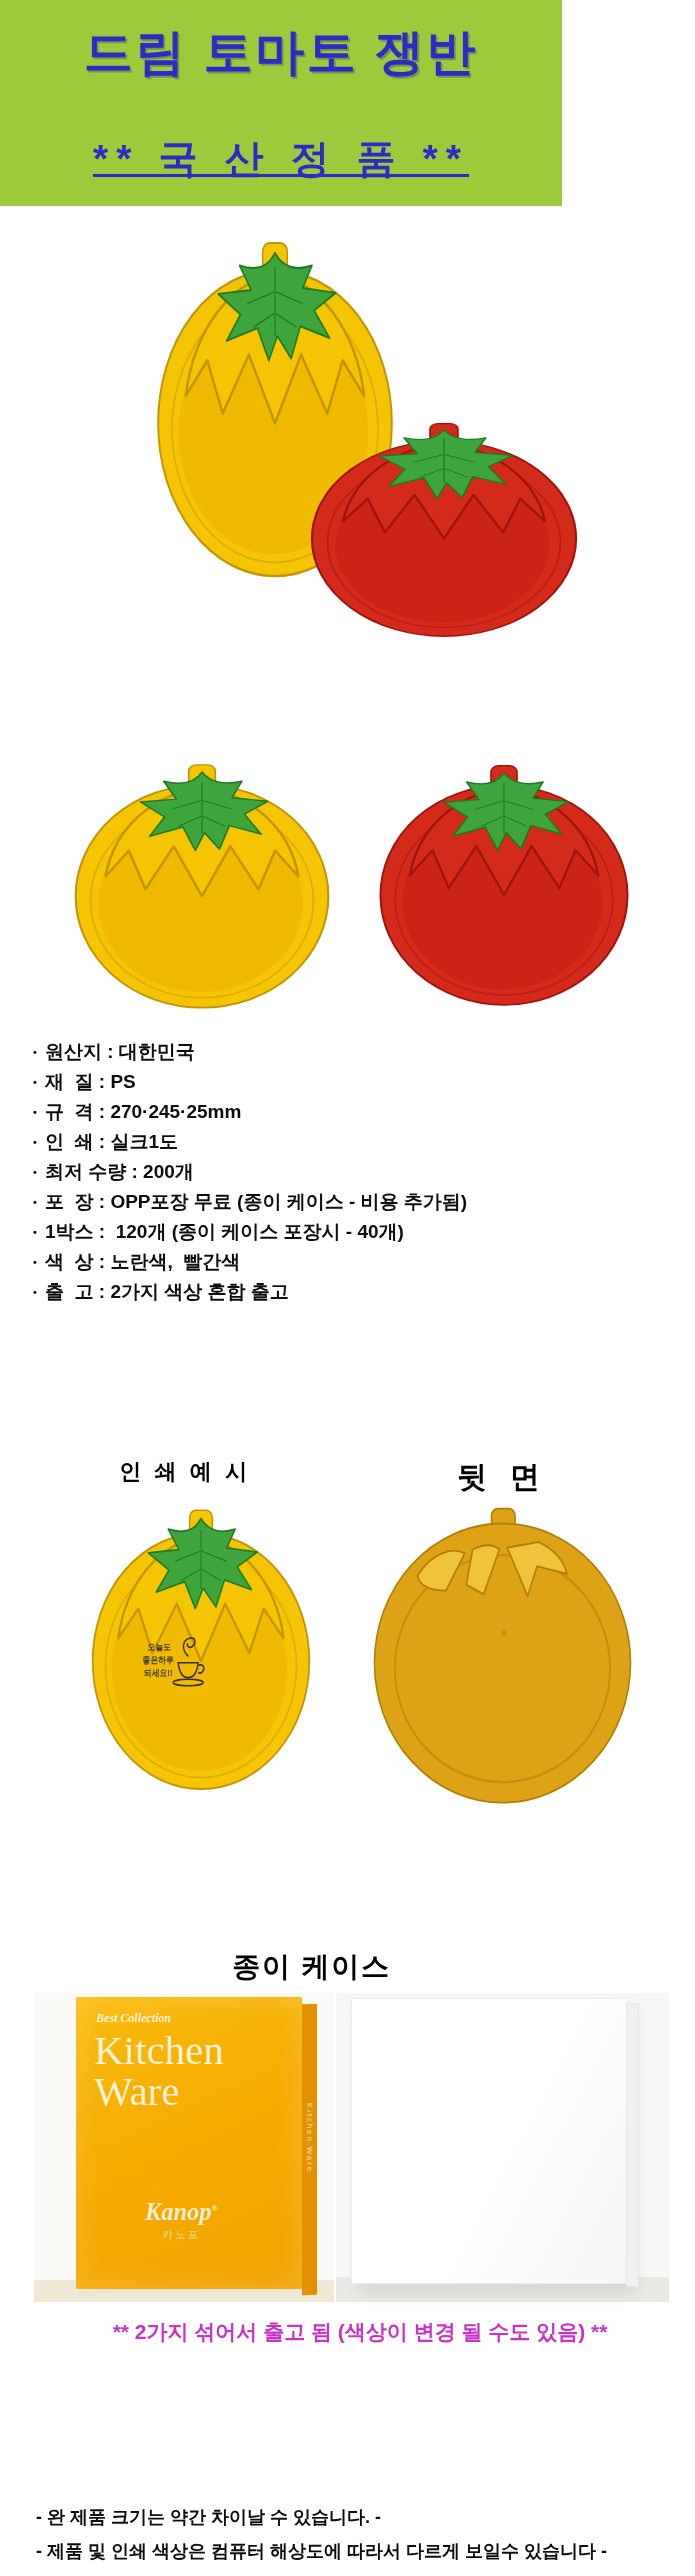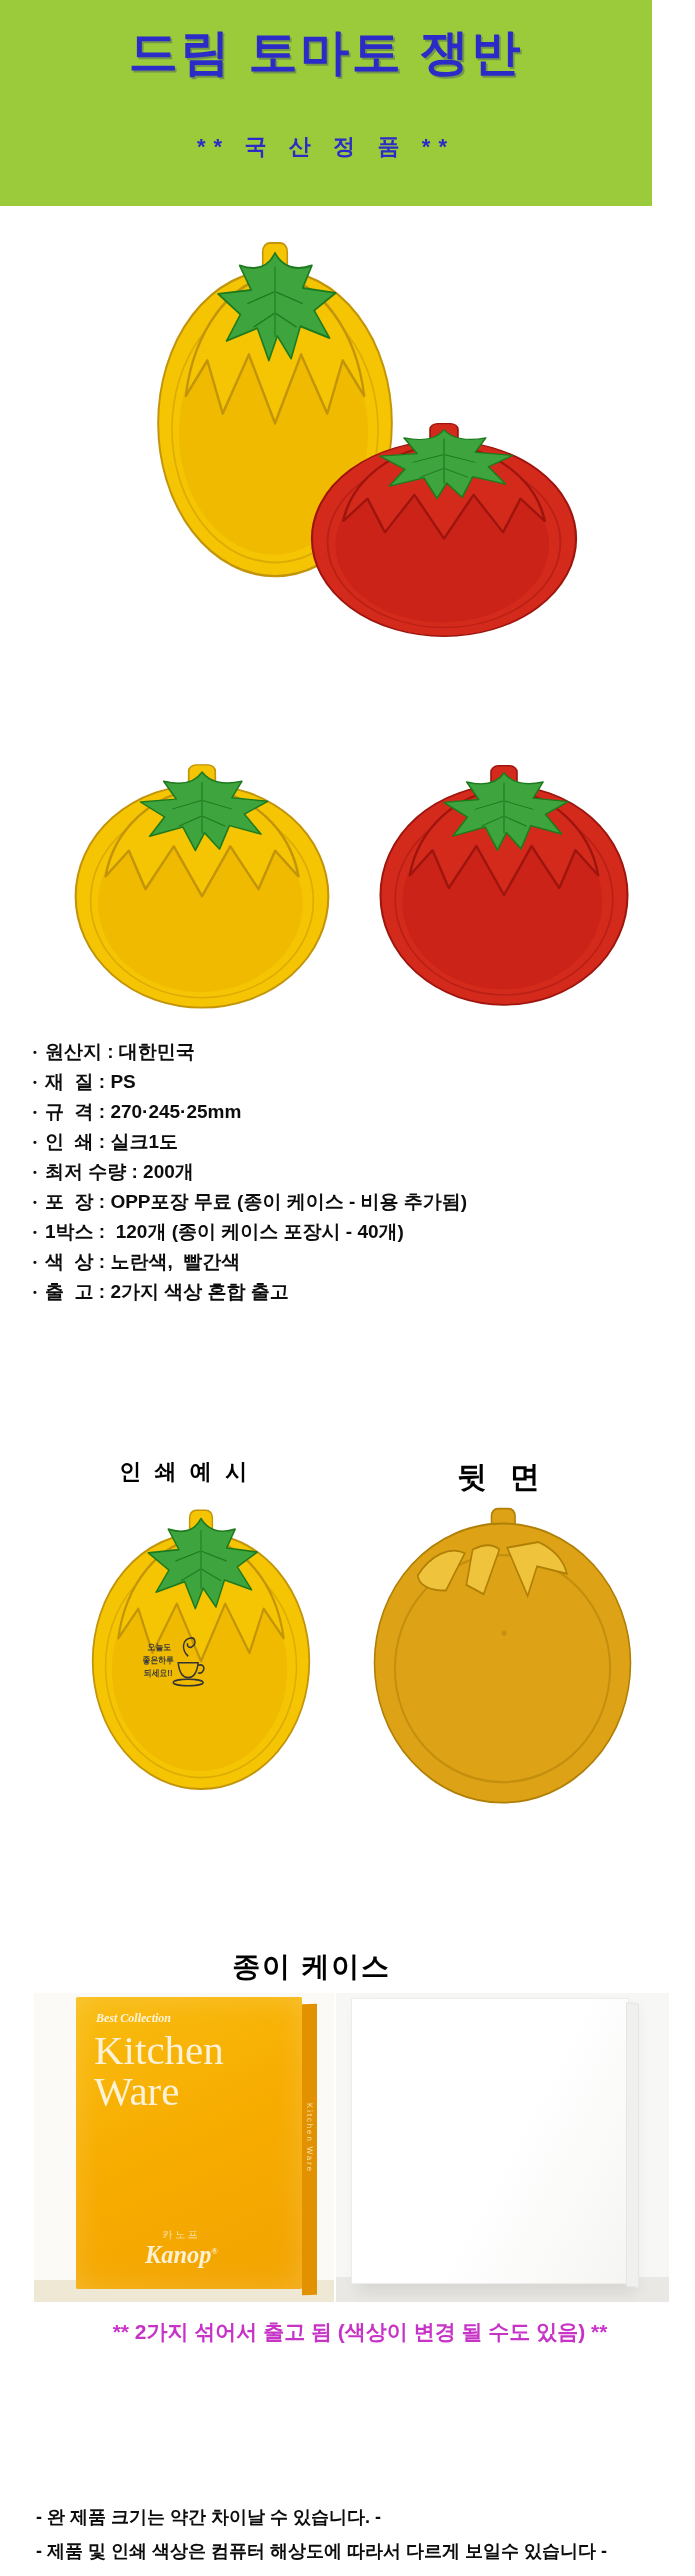--- a/index.html
+++ b/index.html
@@ -1,25 +1,25 @@
 <!DOCTYPE html>
 <html style="font-size:14.5px"><head>
 <meta charset="utf-8">
 <style>
   html,body{margin:0;padding:0;background:#fff;}
   .page{position:relative;width:696px;height:2576px;background:#ffffff;overflow:hidden;
         font-family:"Liberation Sans","DejaVu Sans",sans-serif;color:#111;}
 
   
-  .header{position:absolute;left:0;top:0;width:652px;height:206px;background:#9BCB3B;}
+  .header{position:absolute;left:0;top:0;width:562px;height:206px;background:#9BCB3B;}
   .hdr-title{position:absolute;left:0;right:0;top:20px;text-align:center;
              font-size:49px;font-weight:bold;color:#2B2BC8;letter-spacing:2.7px;
              text-shadow:1.8px 1.8px 0 rgba(25,25,110,0.30);}
   .hdr-sub{position:absolute;left:0;right:0;top:132px;text-align:center;
-           font-size:22px;font-weight:bold;color:#2B2BC8;letter-spacing:8.1px;}
+           font-size:39px;font-weight:bold;color:#2B2BC8;letter-spacing:8.1px;text-decoration:underline;}
 
   
   .tray,.btray{position:absolute;}
   .tray svg,.btray svg{width:100%;height:100%;display:block;}
   .tray.yellow{--c:#F5C402;--cd:#C2940A;--cf:#EFBA00;--leaf:#3EA53E;--leafd:#1E7A1E;}
   .tray.red{--c:#D42A1C;--cd:#9E150E;--cf:#CB2317;--leaf:#3EA53E;--leafd:#1E7A1E;}
   .btray{--b:#DDA216;--bd:#AF7F06;--bf:#F0C33C;}
 
   .t1y{left:152px;top:239px;width:246px;height:343px;}
   .t1r{left:305px;top:421px;width:278px;height:219px;}
@@ -56,21 +56,21 @@
   .kb-spine-text{position:absolute;left:2.7px;top:34%;writing-mode:vertical-rl;
                  font-size:8.1px;color:#F8E2A8;letter-spacing:1.8px;white-space:nowrap;}
   .kb-tag{position:absolute;left:20px;top:14.5px;font-family:"Liberation Serif","DejaVu Serif",serif;
           font-style:italic;font-weight:bold;font-size:12px;color:#FDF4DC;}
   .kb-t1{position:absolute;left:18px;top:33px;font-family:"Liberation Serif","DejaVu Serif",serif;
          font-size:41px;color:#FCF2D8;line-height:1;}
   .kb-t2{position:absolute;left:18px;top:74px;font-family:"Liberation Serif","DejaVu Serif",serif;
          font-size:41px;color:#FCF2D8;line-height:1;}
   .kb-brand{position:absolute;left:0;right:14.5px;top:201px;text-align:center;
             font-family:"Liberation Serif","DejaVu Serif",serif;font-style:italic;font-weight:bold;
-            font-size:24.4px;color:#FBF0D0;margin-top:43px;}
+            font-size:24.4px;color:#FBF0D0;}
   .kb-reg{font-size:9px;vertical-align:super;}
   .kb-sub{position:absolute;left:0;right:14.5px;top:231px;text-align:center;
           font-size:10px;color:#F9E7B8;letter-spacing:2.7px;}
 
   .white-photo{left:336px;top:1993px;width:333px;height:309px;background:#F7F7F5;}
   .white-photo .floor{position:absolute;left:0;bottom:0;width:100%;height:25px;background:#E9E8E4;}
   .white-box{position:absolute;left:14.5px;top:5.4px;width:276px;height:284px;
              background:linear-gradient(118deg,#FFFFFF 55%,#F5F5F3 100%);
              border:0.9px solid #ECECEA;box-shadow:7.2px 9px 14.5px rgba(0,0,0,0.08);}
   .wb-edge{position:absolute;right:-11.7px;top:3.6px;bottom:-3.6px;width:11px;background:#F0F0EE;

